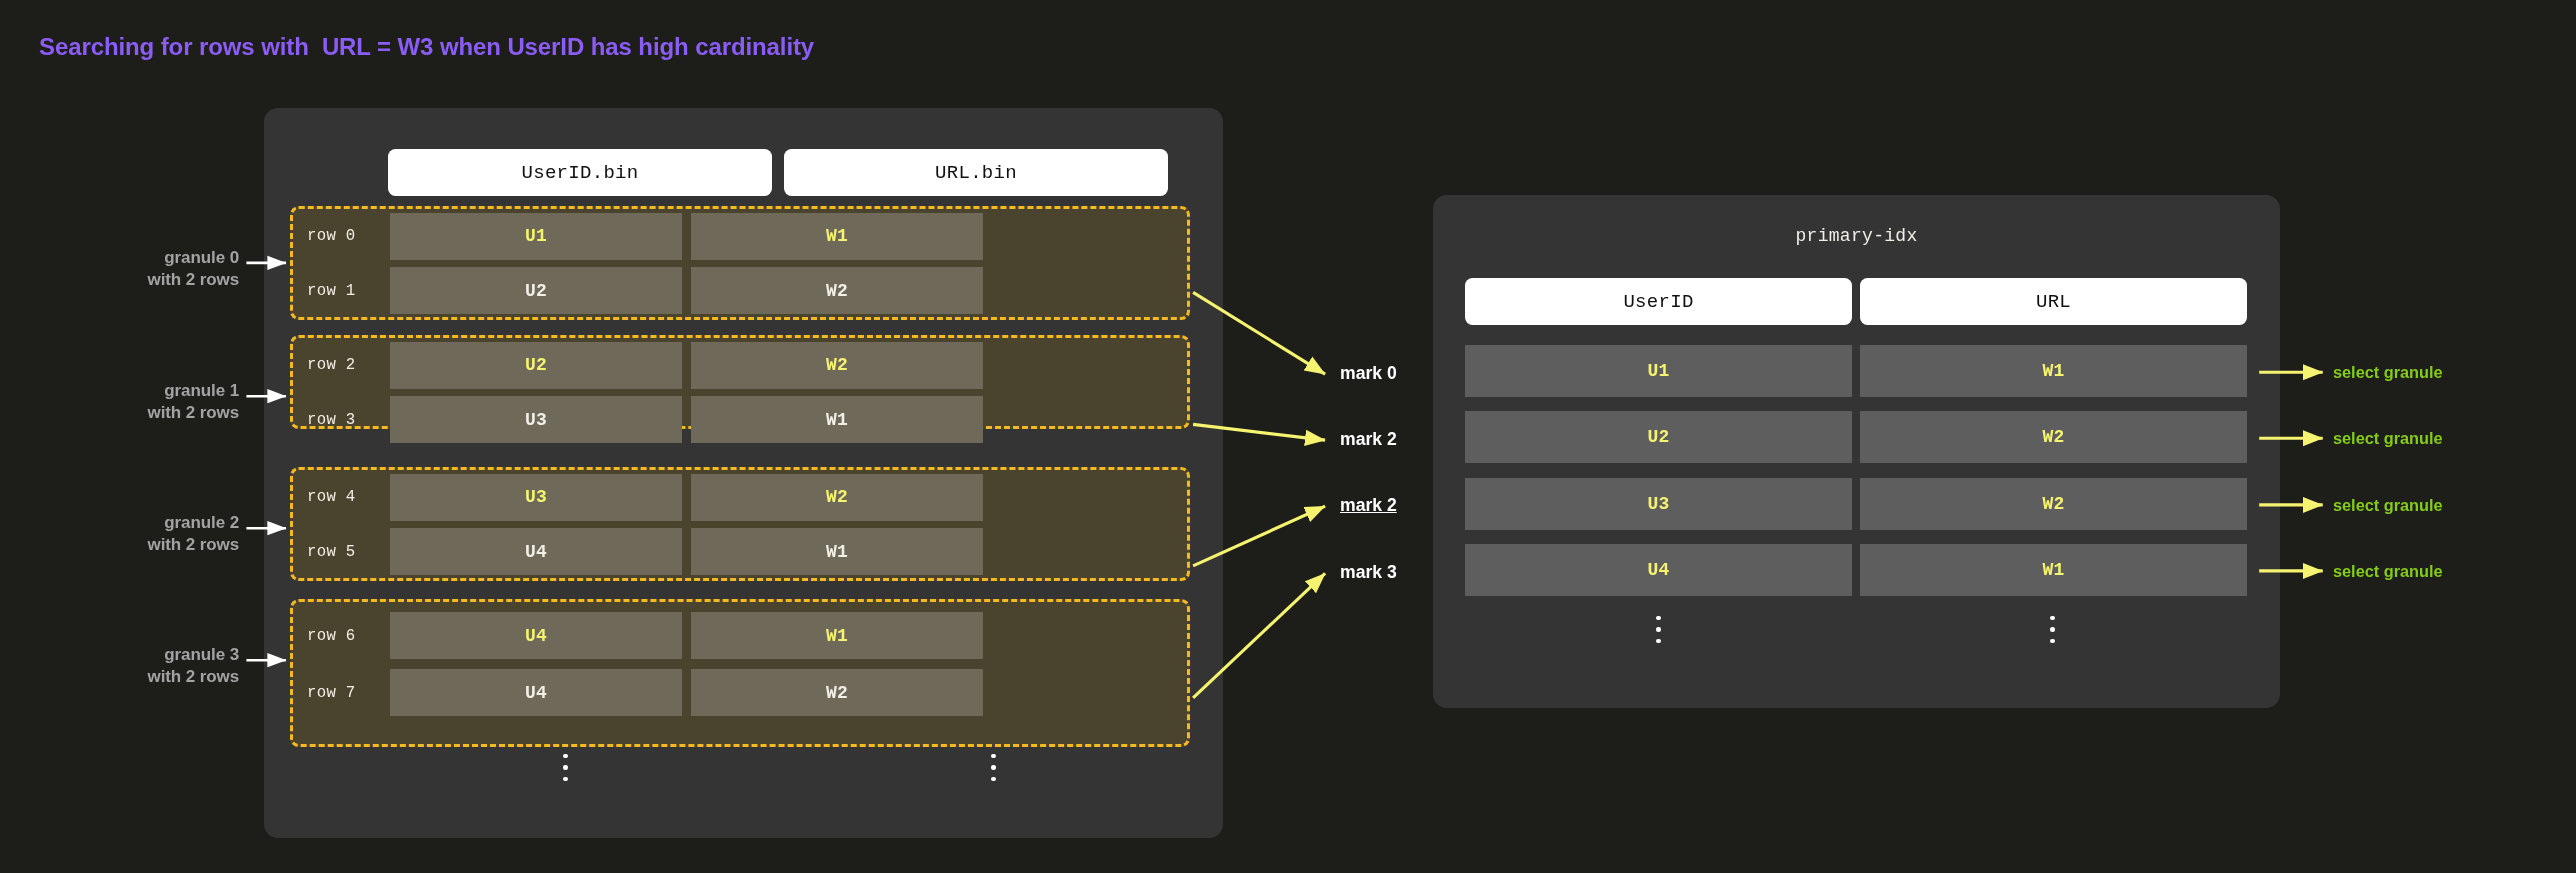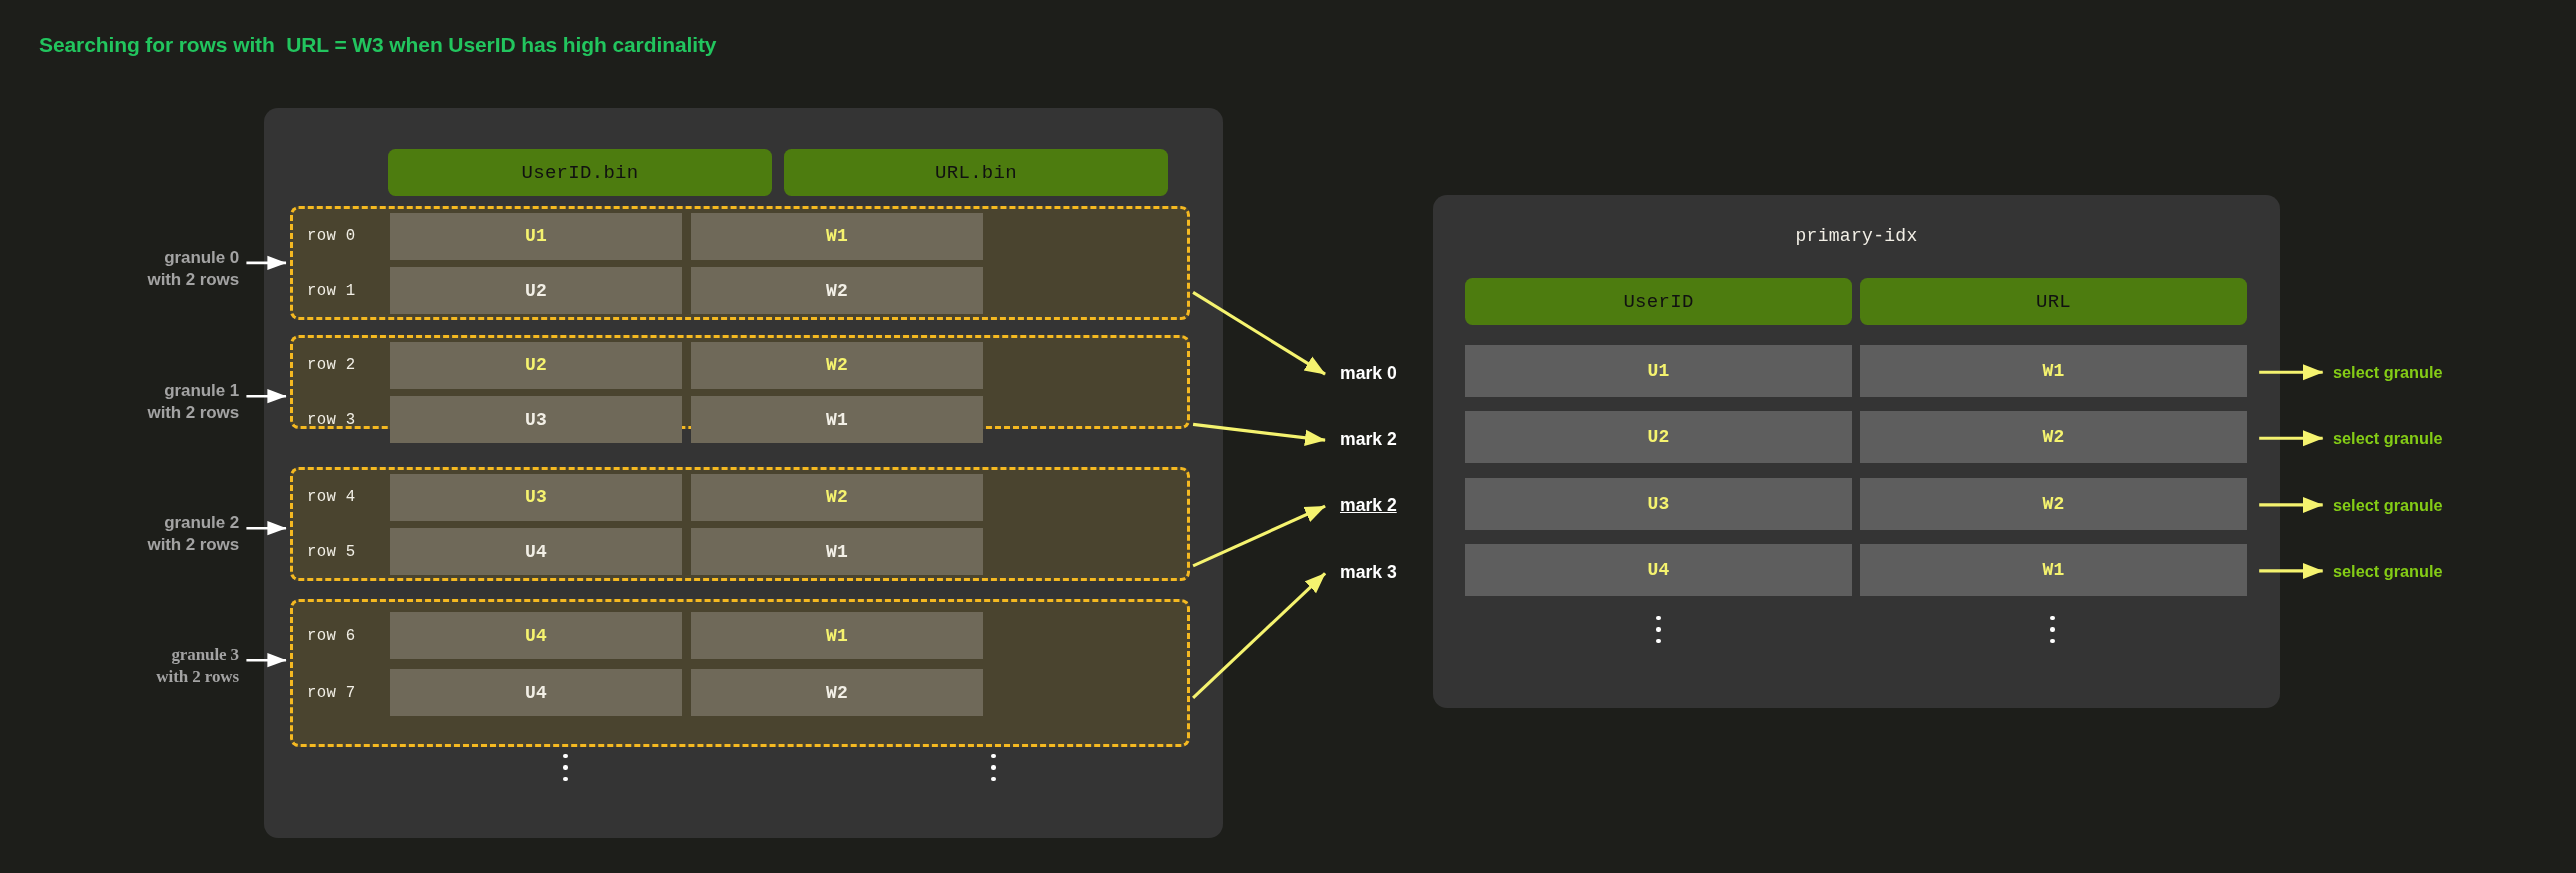--- a/index.html
+++ b/index.html
@@ -16,41 +16,41 @@
     -webkit-font-smoothing: antialiased;
   }
 
   .mono { font-family: "Liberation Mono", monospace; }
 
   
   #page-title {
     position: absolute;
     left: 39px;
     top: 33px;
-    font-size: 21px;
-    font-weight: bold;
-    color: #22c55e;
+    font-size: 24px;
+    font-weight: bold;
+    color: #8b5cf6;
     letter-spacing: -0.1px;
     white-space: pre;
   }
 
   
   .panel {
     position: absolute;
     background: #343434;
     border-radius: 14px;
   }
   #data-panel  { left: 264px;  top: 108px; width: 959px; height: 730px; }
   #index-panel { left: 1433px; top: 195px; width: 847px; height: 513px; }
 
   
   .col-pill {
     position: absolute;
     height: 47px;
-    background: #4d7c0f;
+    background: #ffffff;
     border-radius: 7.5px;
     color: #111111;
     font-size: 19px;
     display: flex;
     align-items: center;
     justify-content: center;
     letter-spacing: 0.3px;
   }
   #data-pill-userid { left: 388px;  top: 149px; width: 384px; }
   #data-pill-url    { left: 784px; top: 149px; width: 384px; }
@@ -133,21 +133,21 @@
     text-align: right;
     color: #a3a3a3;
     font-size: 17px;
     font-weight: bold;
     line-height: 1.28;
     letter-spacing: -0.1px;
   }
   #note-0 { left: 57px; top: 247px; }
   #note-1 { left: 57px; top: 380px; }
   #note-2 { left: 57px; top: 512px; }
-  #note-3 { left: 57px; top: 644px; font-family: Liberation Serif, serif; }
+  #note-3 { left: 57px; top: 644px; }
 
   
   .mark-label {
     position: absolute;
     color: #ffffff;
     font-size: 17.6px;
     font-weight: bold;
     white-space: nowrap;
   }
   #mark-0 { left: 1340px; top: 363px; }

